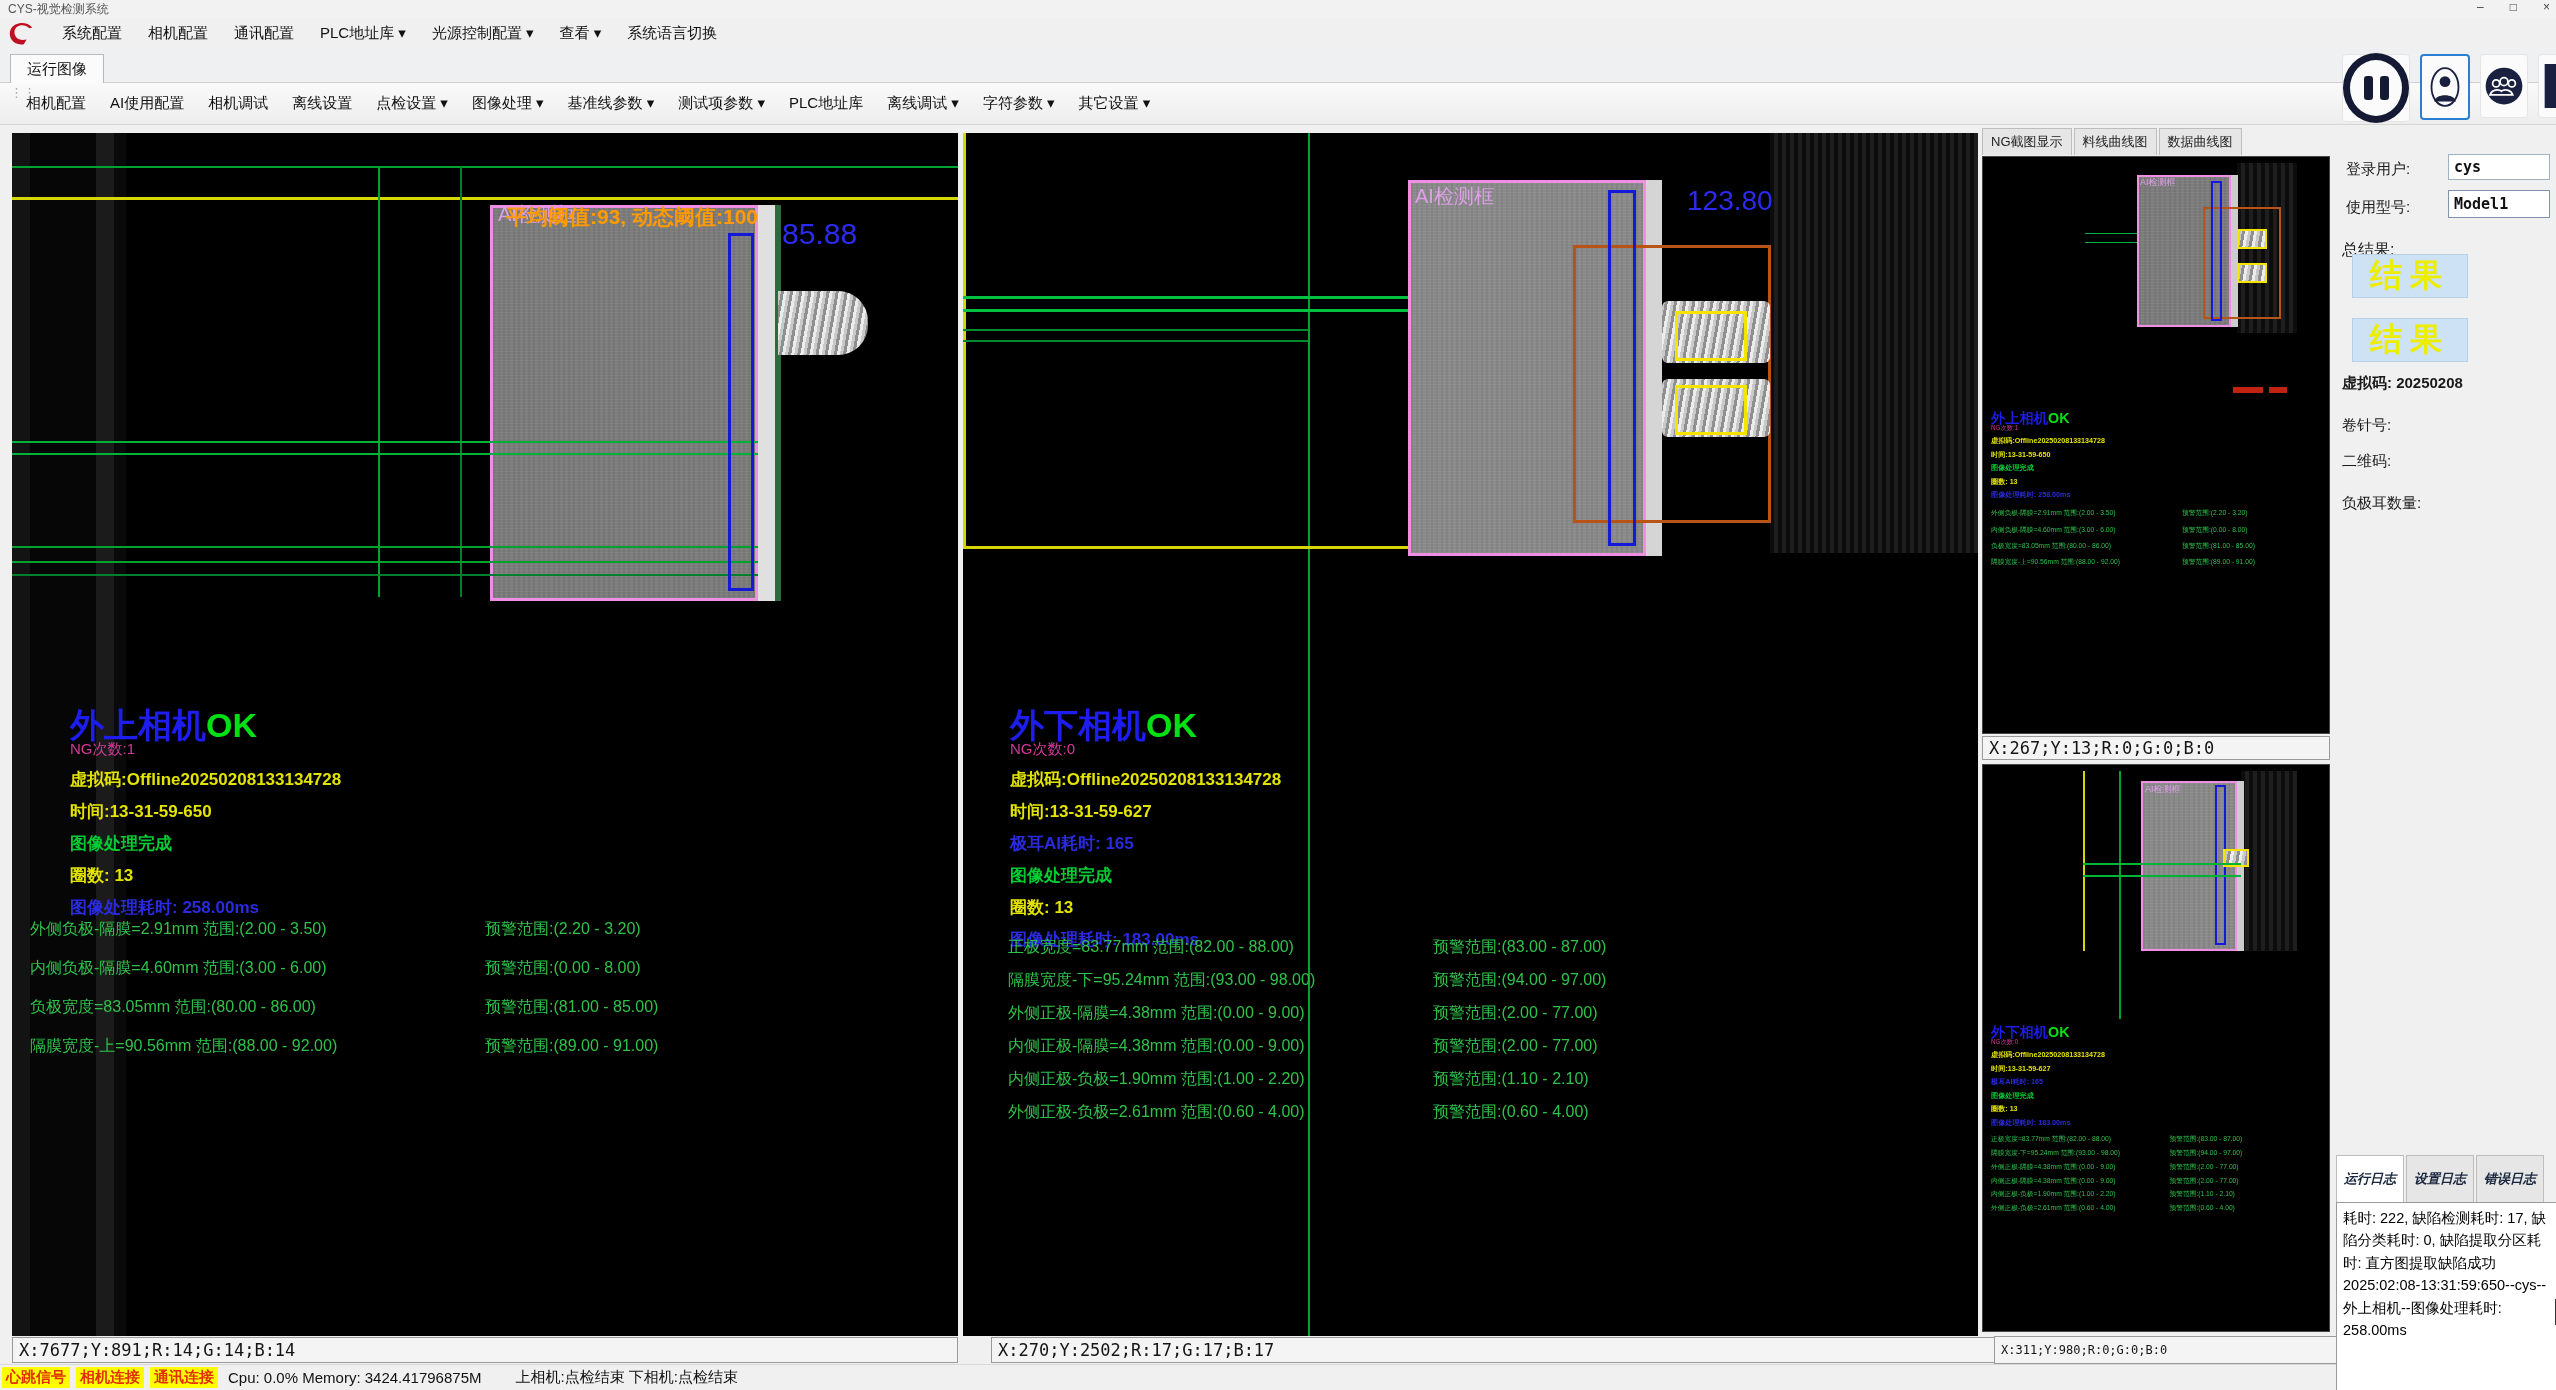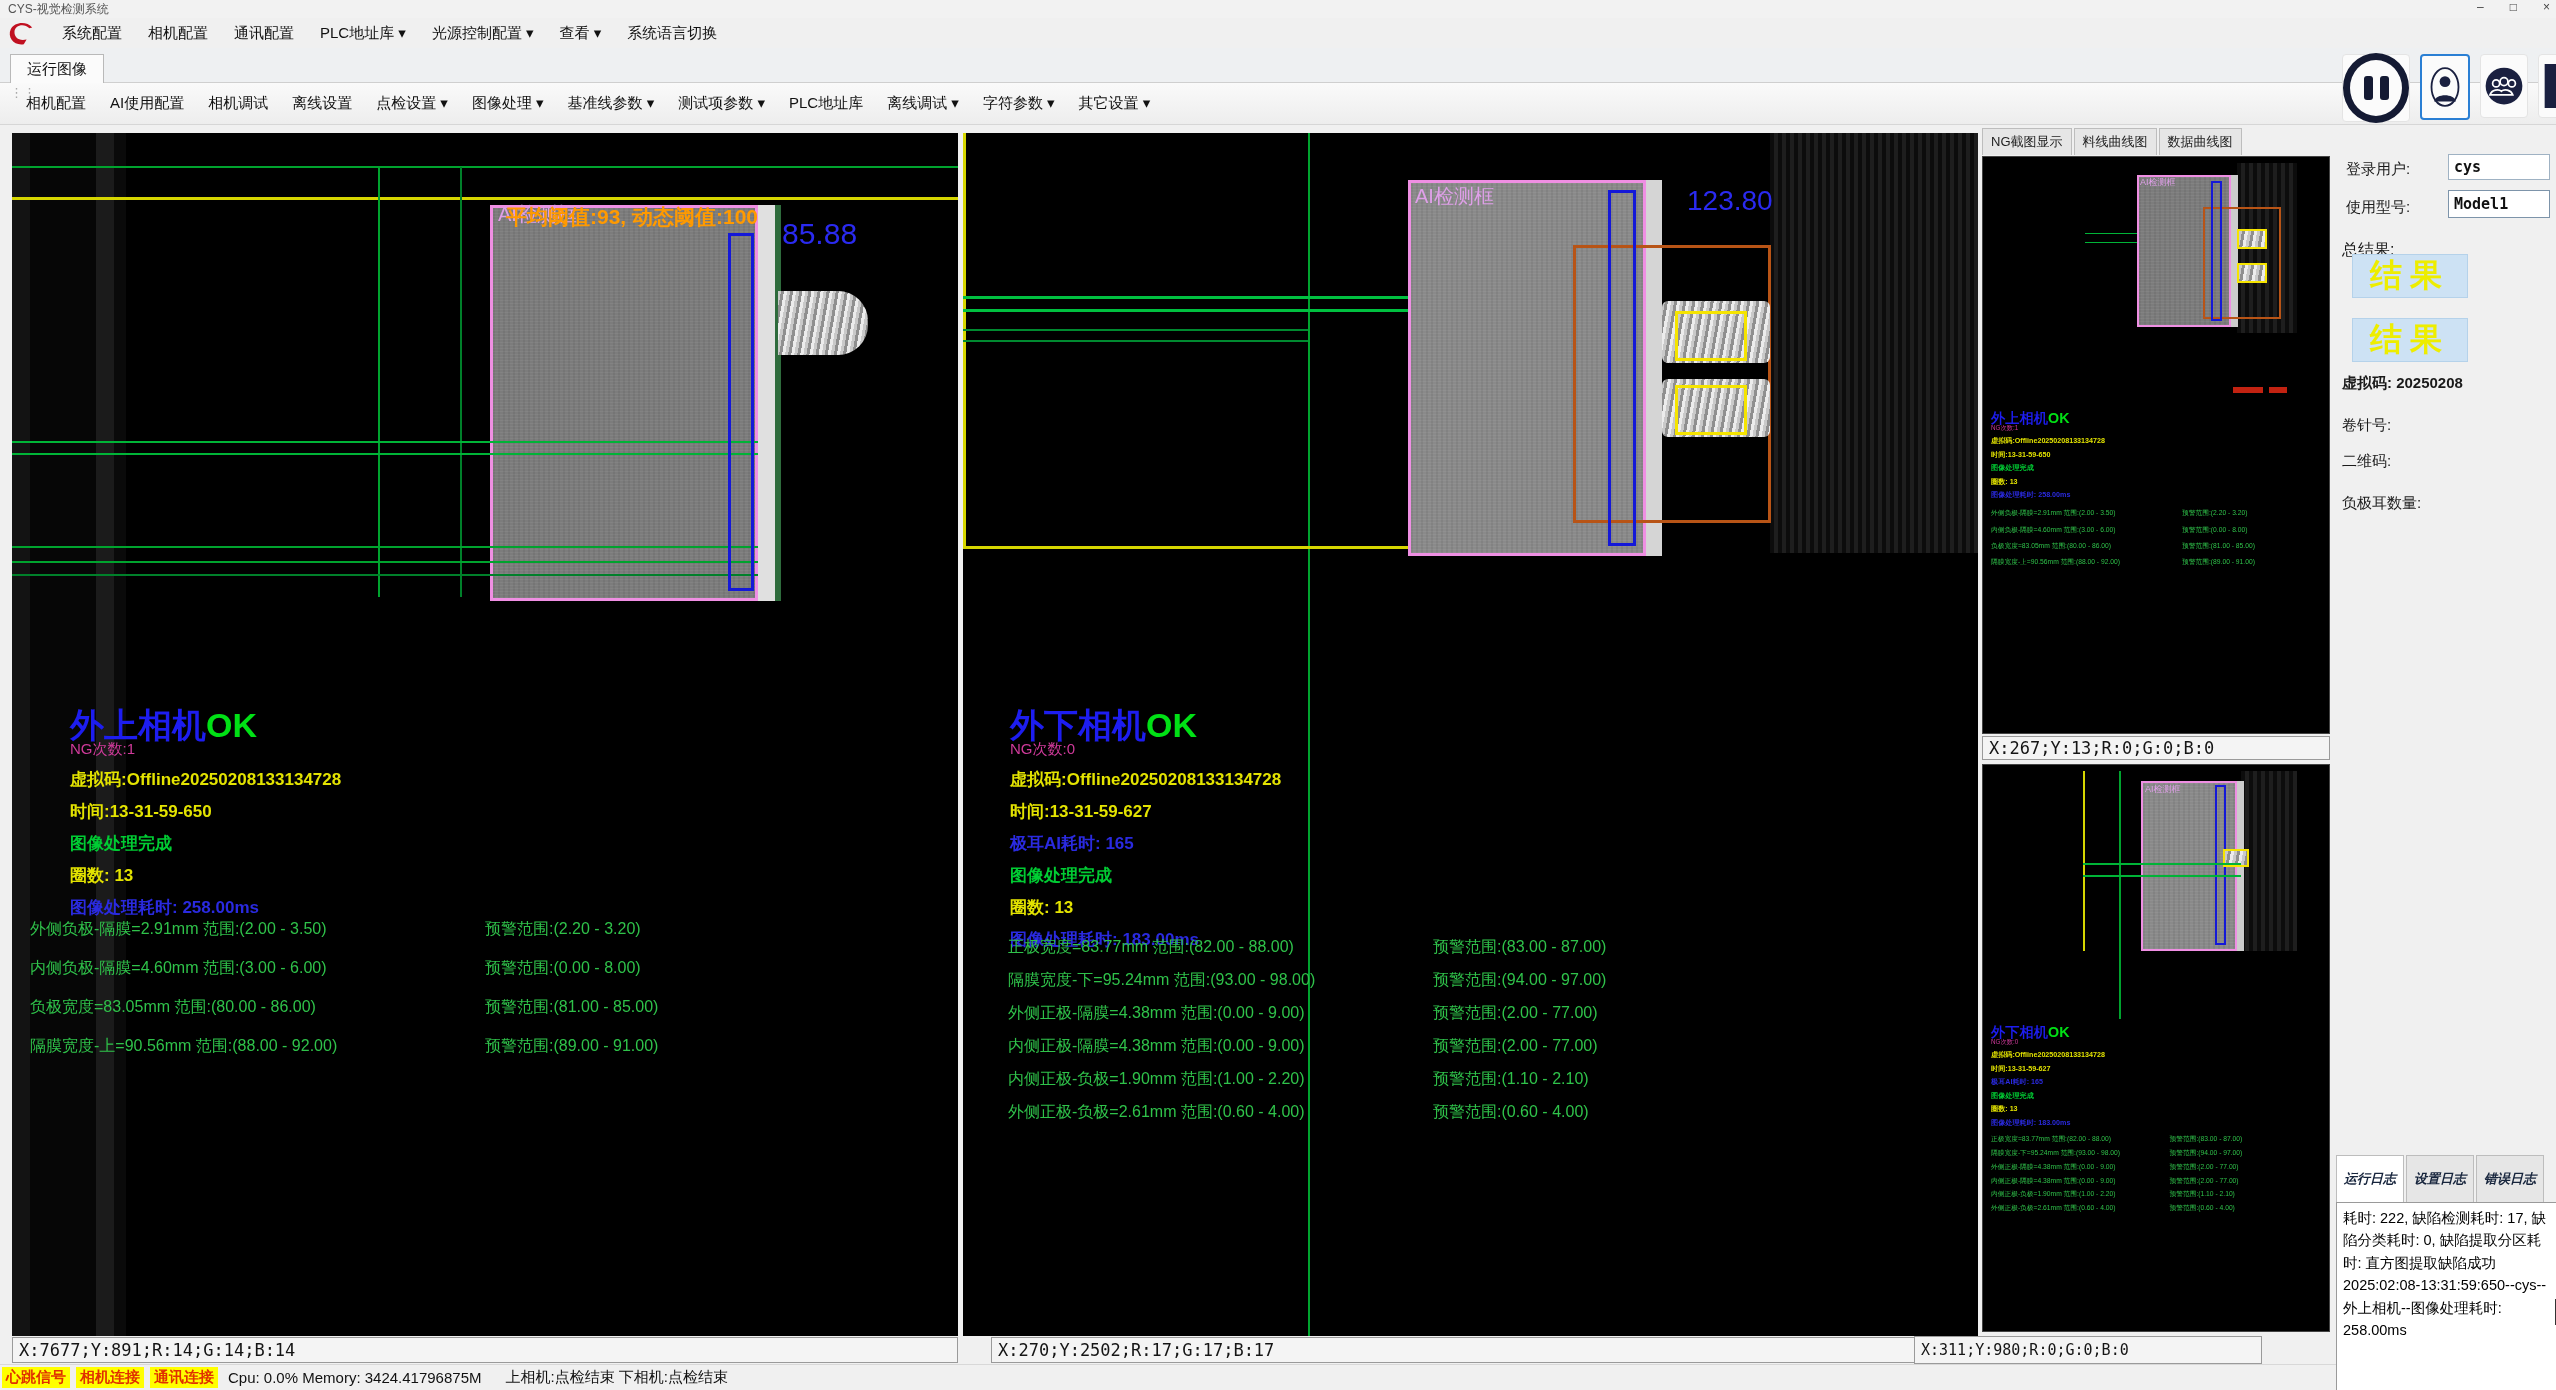--- a/index.html
+++ b/index.html
@@ -373,21 +373,21 @@
           <span class="warn">预警范围:(1.10 - 2.10)</span>
         </div>
 
         <div class="row">
           <span class="label">外侧正极-负极=2.61mm 范围:(0.60 - 4.00)</span>
           <span class="warn">预警范围:(0.60 - 4.00)</span>
         </div>
       </div>
   </div>
 </div>
-<div class="abs coordbar" style="left:1914px;top:1336px;width:348px;height:28px;font-size:15px;">X:311;Y:980;R:0;G:0;B:0</div>
+<div class="abs coordbar" style="left:1994px;top:1336px;width:348px;height:28px;font-size:12px;">X:311;Y:980;R:0;G:0;B:0</div>
 
 <div class="abs ilabel" style="left:2346px;top:160px;">登录用户:</div>
 <div class="abs ibox" style="left:2448px;top:154px;width:102px;height:26px;">cys</div>
 <div class="abs ilabel" style="left:2346px;top:198px;">使用型号:</div>
 <div class="abs ibox" style="left:2448px;top:190px;width:102px;height:28px;border-color:#7d94aa;">Model1</div>
 <div class="abs ilabel" style="left:2342px;top:240px;font-size:16px;">总结果:</div>
 <div class="abs resblock" style="left:2352px;top:254px;width:116px;height:44px;">结果</div>
 <div class="abs resblock" style="left:2352px;top:318px;width:116px;height:44px;">结果</div>
 <div class="abs ilabel" style="left:2342px;top:374px;font-weight:bold;">虚拟码: 20250208</div>
 <div class="abs ilabel" style="left:2342px;top:416px;">卷针号:</div>
@@ -407,14 +407,14 @@
 </div>
 
 <div class="abs statusbar">
   <span style="display:flex;gap:6px;">
 
   <span class="chip">心跳信号</span>
       <span class="chip">相机连接</span>
       <span class="chip">通讯连接</span>
     </span>
   <span>Cpu: 0.0% Memory: 3424.41796875M</span>
-  <span style="margin-left:14px;">上相机:点检结束  下相机:点检结束</span>
+  <span style="margin-left:24px;">上相机:点检结束  下相机:点检结束</span>
 </div>
 
 </body></html>

